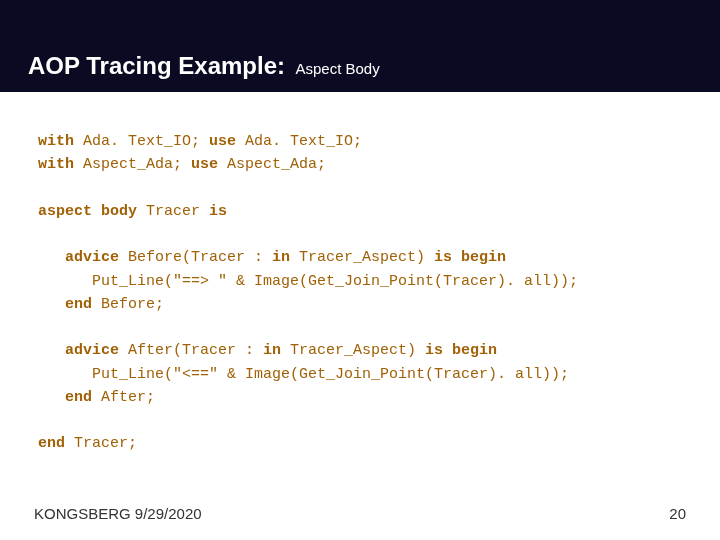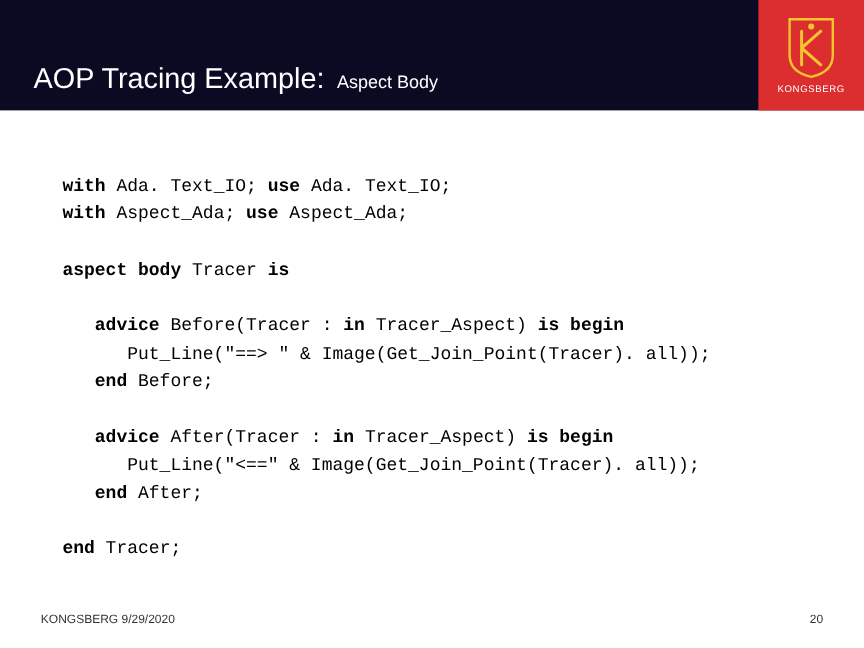--- a/index.html
+++ b/index.html
@@ -1,44 +1,34 @@
 <!DOCTYPE html>
 <html><head>
 <meta charset="utf-8">
 <style>
   html,body{margin:0;padding:0;width:720px;height:540px;font-family:Arial,Helvetica,sans-serif;background:#fff;overflow:hidden}
   .bar{background:#0a0a23;height:92px;position:relative}
   .title-row{position:absolute;left:28px;top:52px}
-  .title-main{color:#fff;font-size:24px;font-weight:400}
+  .title-main{color:#fff;font-size:24px;font-weight:700}
   .title-sub{color:#fff;font-size:15px;font-weight:400;margin-left:6px}
   .logo-wrap{position:absolute;right:0;top:0;width:88px;height:92px;background:#dc2e2e;display:flex;flex-direction:column;align-items:center;justify-content:center}
   .logo-crest{width:44px;height:52px;display:flex;align-items:center;justify-content:center}
   .brand{color:#fff;font-size:8px;letter-spacing:0.5px;margin-top:4px}
   .content{padding:34px 34px 0 34px}
-  pre.code{margin:18px;font-family:"Courier New",Courier,monospace;font-size:15px;line-height:1.55;color:#000000;white-space:pre}
+  pre.code{margin:4px;font-family:"Courier New",Courier,monospace;font-size:15px;line-height:1.55;color:#a16207;white-space:pre}
   .kw{font-weight:bold}
-  .footer{position:absolute;bottom:18px;left:34px;right:34px;display:flex;justify-content:space-between;font-size:10px;color:#333}
+  .footer{position:absolute;bottom:18px;left:34px;right:34px;display:flex;justify-content:space-between;font-size:15px;color:#333}
 </style>
 </head>
 <body>
 
 <div class="bar">
   <div class="title-row">
     <span class="title-main">AOP Tracing Example:</span>
     <span class="title-sub">Aspect Body</span>
-  </div>
-  <div class="logo-wrap">
-    <div class="logo-crest">
-      <svg viewBox="0 0 44 52" width="44" height="52">
-        <path d="M4 2 H40 V32 Q40 46 22 50 Q4 46 4 32 Z" fill="none" stroke="#f4c430" stroke-width="2"></path>
-        <path d="M14 12 L14 40 M14 26 L30 12 M14 26 L30 40" stroke="#f4c430" stroke-width="2.5" fill="none" stroke-linecap="round"></path>
-        <circle cx="22" cy="8" r="2.5" fill="#f4c430"></circle>
-      </svg>
-    </div>
-    <div class="brand">KONGSBERG</div>
   </div>
 </div>
 
 <div class="content">
 <pre class="code"><span class="kw">with</span><span> Ada. Text_IO; </span><span class="kw">use</span><span> Ada. Text_IO;</span>
 <span class="kw">with</span><span> Aspect_Ada; </span><span class="kw">use</span><span> Aspect_Ada;</span>
 
 <span class="kw">aspect body</span><span> Tracer </span><span class="kw">is</span>
 
 <span class="kw">   advice</span><span> Before(Tracer : </span><span class="kw">in</span><span> Tracer_Aspect) </span><span class="kw">is begin</span>

